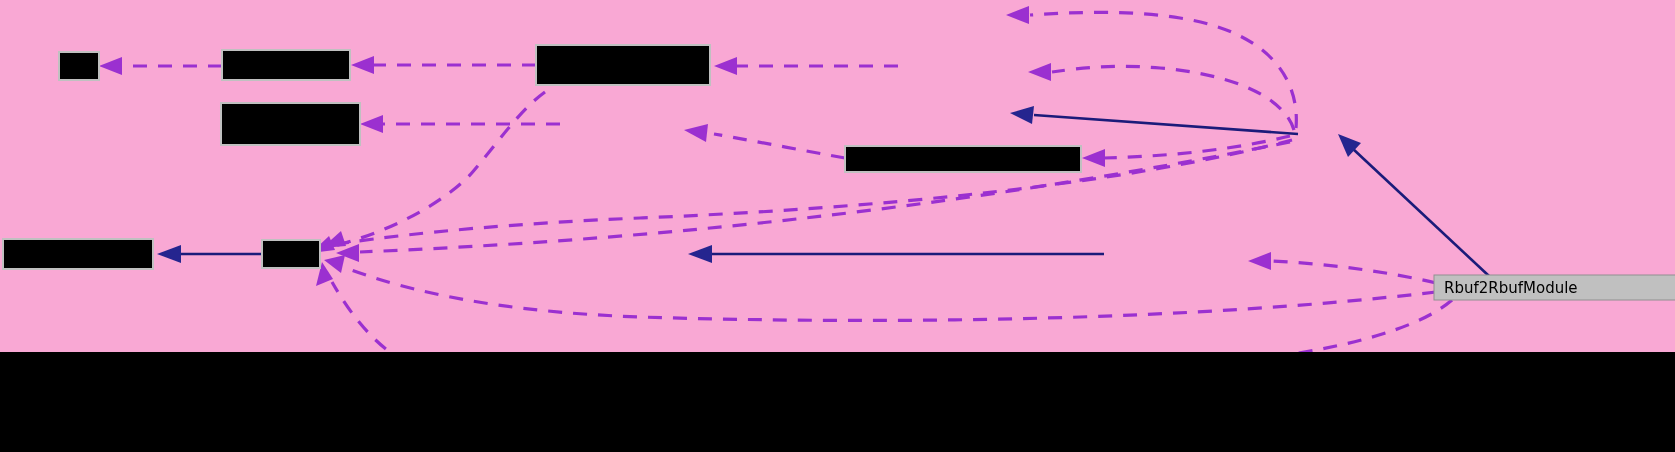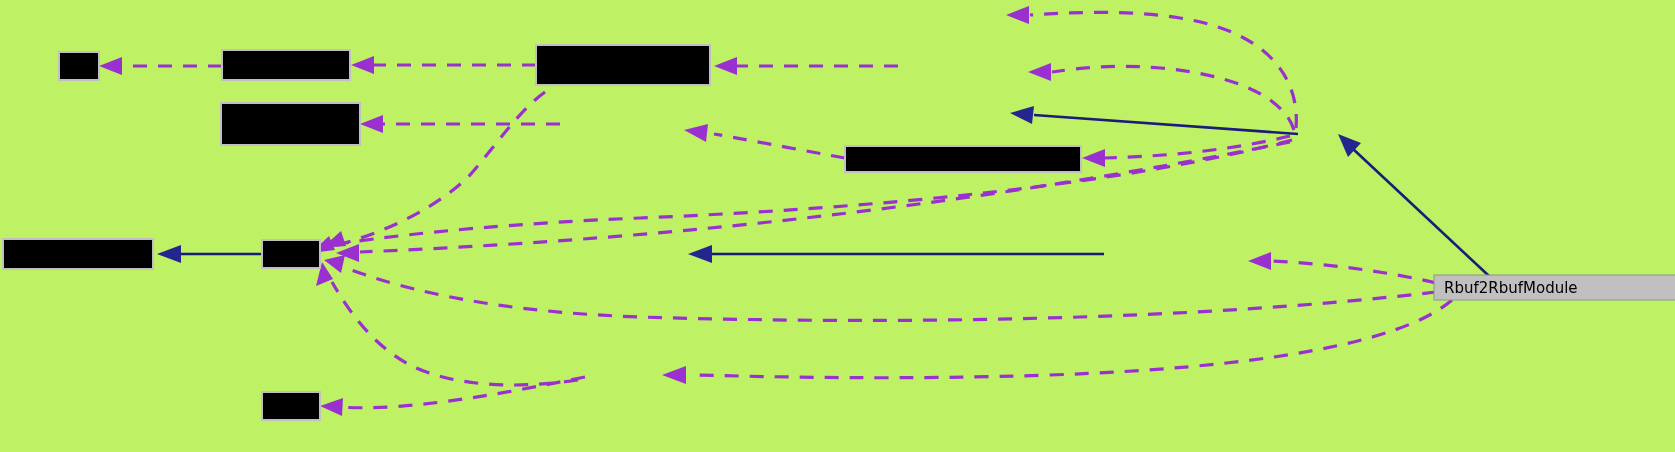--- a/index.html
+++ b/index.html
@@ -6,22 +6,22 @@
     margin: 0;
     padding: 0;
     background: #000000;
   }
   body {
     font-family: "DejaVu Sans", "Liberation Sans", sans-serif;
   }
   #canvas-wrap {
     position: relative;
     width: 1675px;
-    height: 452px;
-    background: #bef264;
+    height: 352px;
+    background: #f9a8d4;
     overflow: hidden;
   }
   svg#graph {
     position: absolute;
     left: 0;
     top: 0;
     width: 1675px;
     height: 452px;
     display: block;
   }

